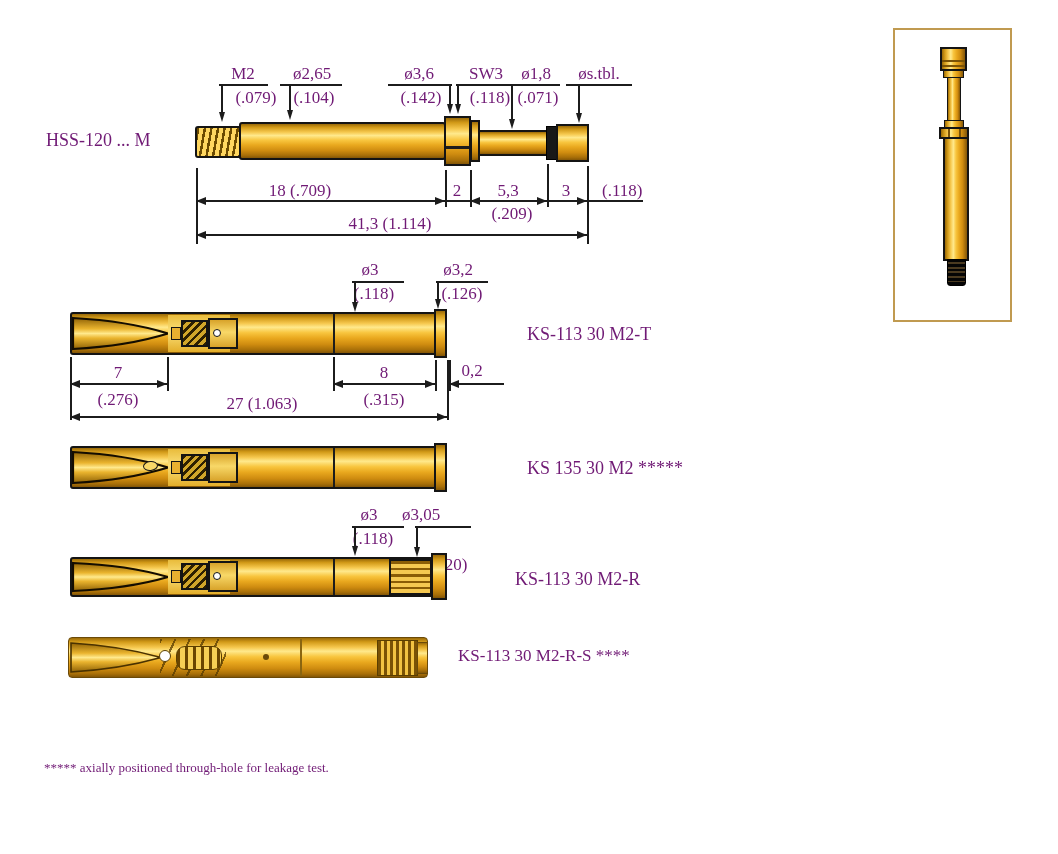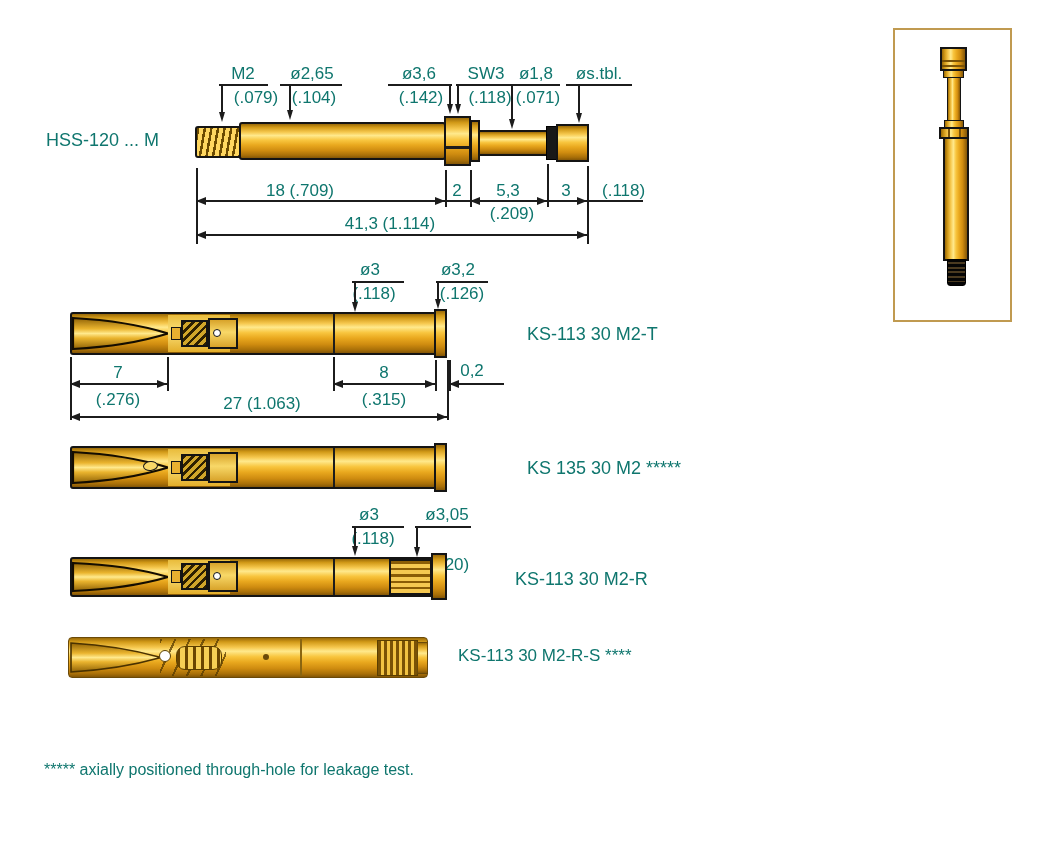--- a/index.html
+++ b/index.html
@@ -1,19 +1,19 @@
 <!DOCTYPE html>
 <html><head>
 <meta charset="utf-8">
 <style>
   html,body{margin:0;padding:0;background:#fff;}
   #canvas{position:relative;width:1058px;height:854px;background:#ffffff;
           font-family:"Liberation Sans",sans-serif;color:#0b0b0b;overflow:hidden;}
   .abs{position:absolute;box-sizing:border-box;}
-  .t{position:absolute;font-size:17px;line-height:1.15;color:#0f766e;white-space:nowrap;}
+  .t{position:absolute;font-size:17px;line-height:1.15;color:#701a75;white-space:nowrap;font-family:Liberation Serif, serif;}
   .tc{transform:translateX(-50%);}
   .pn{font-size:18px;}
   .hl{position:absolute;background:#1c1c1c;height:1.5px;}
   .vl{position:absolute;background:#1c1c1c;width:1.5px;}
   .gold{background:linear-gradient(180deg,#9a6a08 0%,#d29a18 10%,#f6c84e 24%,#ffe98c 34%,#f8c53e 48%,#e9a81e 62%,#cf8c10 78%,#a86f08 92%,#835607 100%);border:2px solid #141414;}
   .goldv{background:linear-gradient(90deg,#9a6a08 0%,#d29a18 12%,#f6c84e 26%,#ffe98c 38%,#f8c53e 50%,#e9a81e 64%,#cf8c10 80%,#835607 100%);border:2px solid #141414;}
   .soft{border:1.5px solid #6b4a08 !important;}
   .thread{background:repeating-linear-gradient(100deg,#6b4a00 0 2.5px,#ffd760 2.5px 6.5px);border:2px solid #141414;}
   .hatch{background:repeating-linear-gradient(135deg,#2e2000 0 2.5px,#d1a62a 2.5px 6px);border:2px solid #141414;}
   .cutbg{background:linear-gradient(180deg,#e9bc3c,#fbe07a 45%,#e3ae2a);}
@@ -178,21 +178,21 @@
   <div class="vl" style="left:333px;top:448px;width:2px;height:39px"></div>
   <div class="abs gold" style="left:434px;top:443px;width:13px;height:49px"></div>
   <div class="t pn" style="left:527px;top:458px">KS 135 30 M2 *****</div>
 
   <div class="t tc" style="left:369px;top:505px">ø3</div>
   <div class="hl" style="left:352px;top:526px;width:52px"></div>
   <div class="t tc" style="left:373px;top:529px">(.118)</div>
   <div class="vl" style="left:354px;top:526px;height:21px"></div>
   <div class="arr d" style="left:351.5px;top:546px"></div>
 
-  <div class="t tc" style="left:447px;top:505px">ø3,05</div>
+  <div class="t tc" style="left:421px;top:505px">ø3,05</div>
   <div class="hl" style="left:415px;top:526px;width:56px"></div>
   <div class="t tc" style="left:447px;top:555px">(.120)</div>
   <div class="vl" style="left:416px;top:526px;height:22px"></div>
   <div class="arr d" style="left:413.5px;top:547px"></div>
 
   <div class="abs gold" style="left:70px;top:557px;width:367px;height:40px;border-radius:3px"></div>
   <svg class="abs" style="left:72px;top:559px" width="100" height="36">
     <path d="M1 4 C38 5.5 72 11 96 18 C72 25 38 30.5 1 32 Z" fill="url(#leafG)" stroke="#140d00" stroke-width="2.2"></path>
   </svg>
   <div class="abs cutbg" style="left:168px;top:560px;width:62px;height:34px"></div>
@@ -211,21 +211,21 @@
   </svg>
   <div class="abs" style="left:160px;top:639px;width:66px;height:37px;background:repeating-linear-gradient(115deg,rgba(86,58,0,0.75) 0 2px,rgba(0,0,0,0) 2px 13px)"></div>
   <div class="abs hole" style="left:159px;top:650px;width:12px;height:12px;border-color:#5a3e00"></div>
   <div class="abs" style="left:176px;top:646px;width:46px;height:24px;background:repeating-linear-gradient(90deg,#6a4500 0 3px,#f6cf55 3px 8px);border:1.5px solid #5a3e00;border-radius:9px"></div>
   <div class="abs" style="left:263px;top:654px;width:6px;height:6px;background:#6b4a08;border-radius:50%"></div>
   <div class="abs" style="left:300px;top:639px;width:1.5px;height:37px;background:#8a6510"></div>
   <div class="abs knurlv" style="left:377px;top:640px;width:41px;height:36px"></div>
   <div class="abs gold soft" style="left:417px;top:642px;width:11px;height:32px"></div>
   <div class="t" style="left:458px;top:646px;font-size:17px">KS-113 30 M2-R-S ****</div>
 
-  <div class="t" style="left:44px;top:761px;font-size:16px">***** axially positioned through-hole for leakage test.</div>
+  <div class="t" style="left:44px;top:761px;font-size:13px">***** axially positioned through-hole for leakage test.</div>
 
   <div class="abs" style="left:893px;top:28px;width:119px;height:294px;border:2px solid #c09a50;background:#fff"></div>
   <div class="abs goldv" style="left:940px;top:47px;width:27px;height:24px"></div>
   <div class="hl" style="left:942px;top:60px;width:23px;background:#7a5205"></div>
   <div class="hl" style="left:942px;top:65px;width:23px;background:#7a5205"></div>
   <div class="abs goldv" style="left:943px;top:70px;width:21px;height:8px;border-width:1.5px"></div>
   <div class="abs goldv" style="left:947px;top:77px;width:14px;height:45px;border-width:1.5px"></div>
   <div class="abs goldv" style="left:944px;top:120px;width:20px;height:9px;border-width:1.5px"></div>
   <div class="abs goldv" style="left:939px;top:127px;width:30px;height:12px"></div>
   <div class="vl" style="left:948px;top:129px;height:8px;background:#7a5205"></div>

